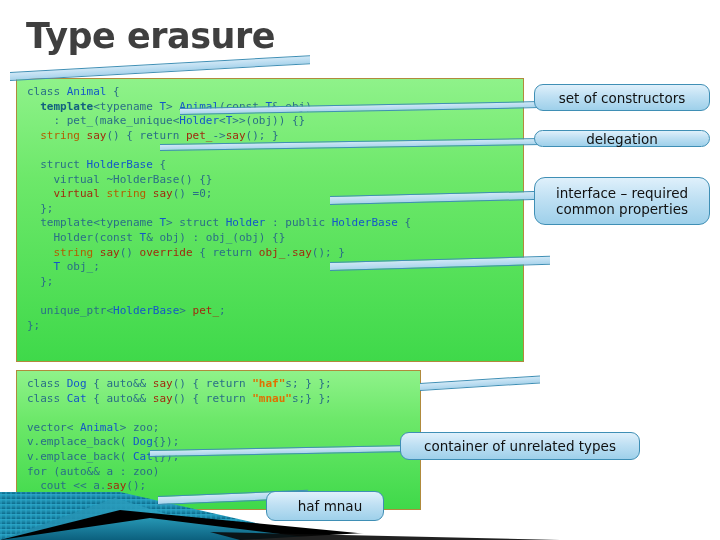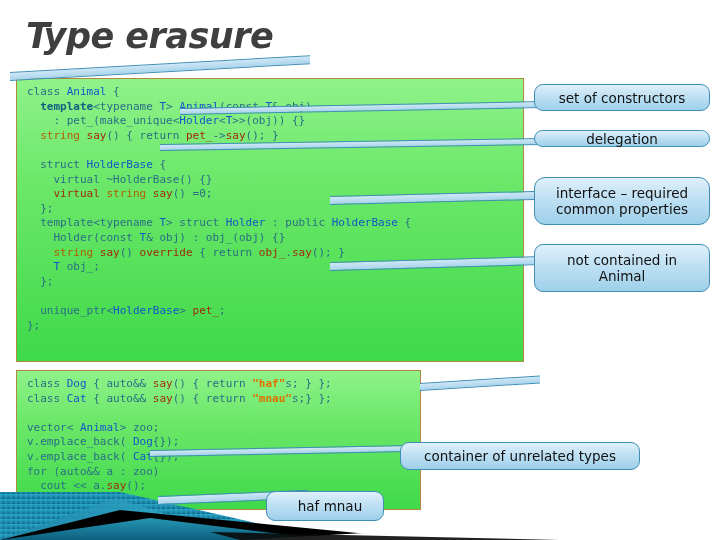--- a/index.html
+++ b/index.html
@@ -20,21 +20,20 @@
   #title {
     position: absolute;
     left: 26px; top: 16px;
     font-family: "DejaVu Sans", sans-serif;
     font-size: 35px;
     font-weight: bold;
     color: #3f3f3f;
     letter-spacing: -0.5px;
     white-space: nowrap;
     text-shadow: 1px 1px 0 rgba(255,255,255,0.9);
-    font-style: italic;
   }
 
   
   .codebox {
     position: absolute;
     background: linear-gradient(to bottom, #8ff28a 0%, #6de86a 35%, #3fd94a 100%);
     border: 1px solid #b08a3c;
     box-sizing: border-box;
     font-family: "DejaVu Sans Mono", monospace;
     font-size: 11px;
@@ -157,20 +156,19 @@
 <span><span class="pl">for (auto&amp;&amp; a : zoo)</span></span>
 <span><span class="pl">  cout &lt;&lt; a.</span><span class="red">say</span><span class="pl">();</span></span></div>
 
 
   <div class="callout" style="left:534px; top:84px; width:176px; height:27px;">set of constructors</div>
 
   <div class="callout" style="left:534px; top:130px; width:176px; height:17px;">delegation</div>
 
   <div class="callout" style="left:534px; top:177px; width:176px; height:48px;border-radius:11px;">interface – required common properties</div>
 
-  <div class="callout" style="left:534px; top:244px; width:176px; height:48px;">not contained in Animal</div>
 
 
-  <div class="callout" style="left:400px; top:442px; width:240px; height:28px;">container of unrelated types</div>
+  <div class="callout" style="left:400px; top:432px; width:240px; height:28px;">container of unrelated types</div>
 
   <div class="callout" style="left:266px; top:491px; width:118px; height:30px;padding-left:18px;">haf mnau</div>
 
 </div>
 
 </body></html>

